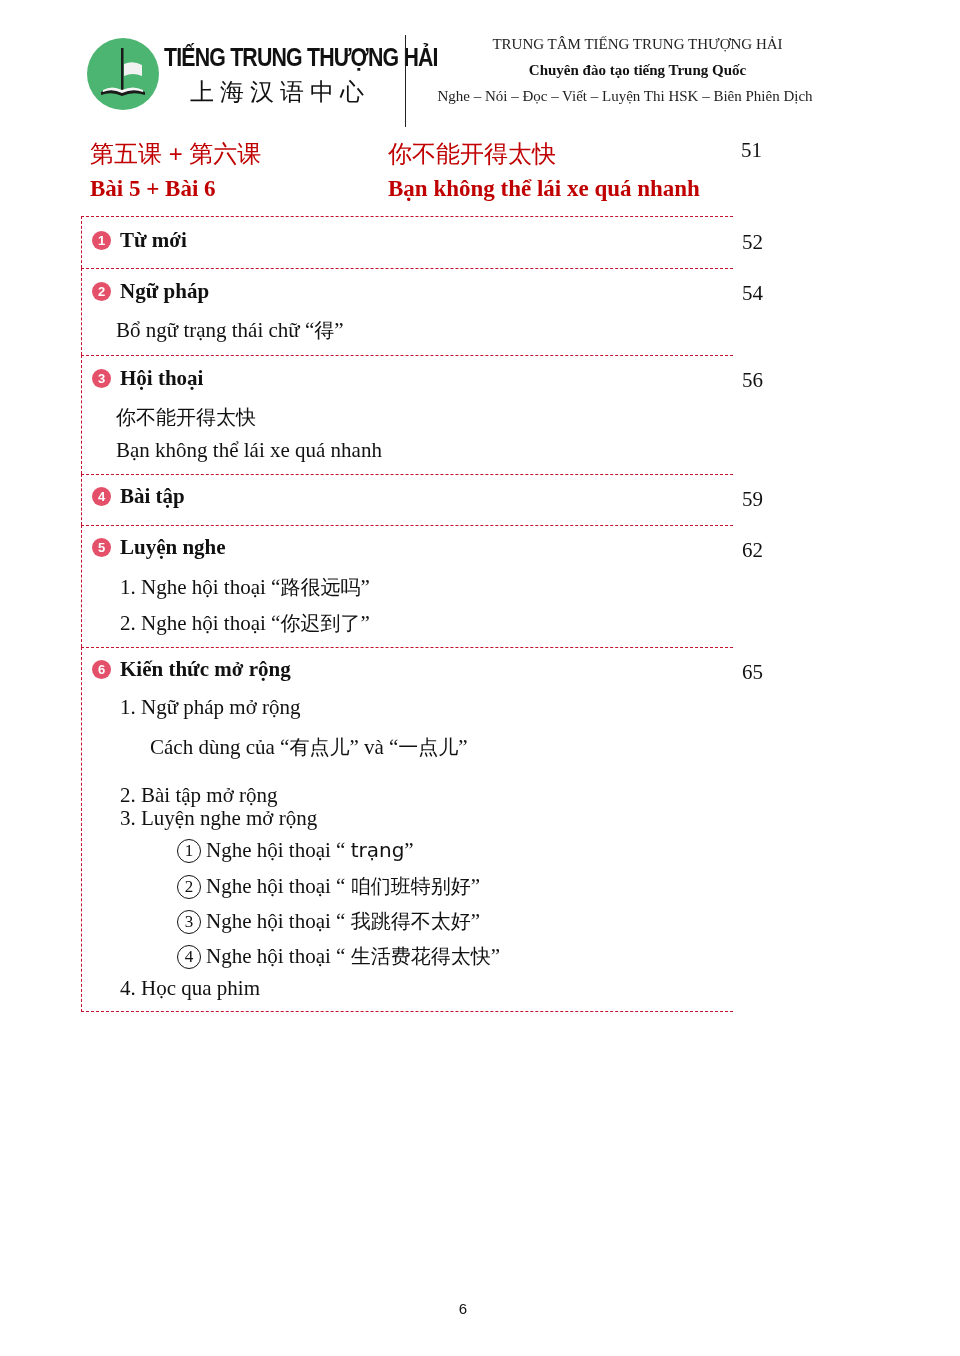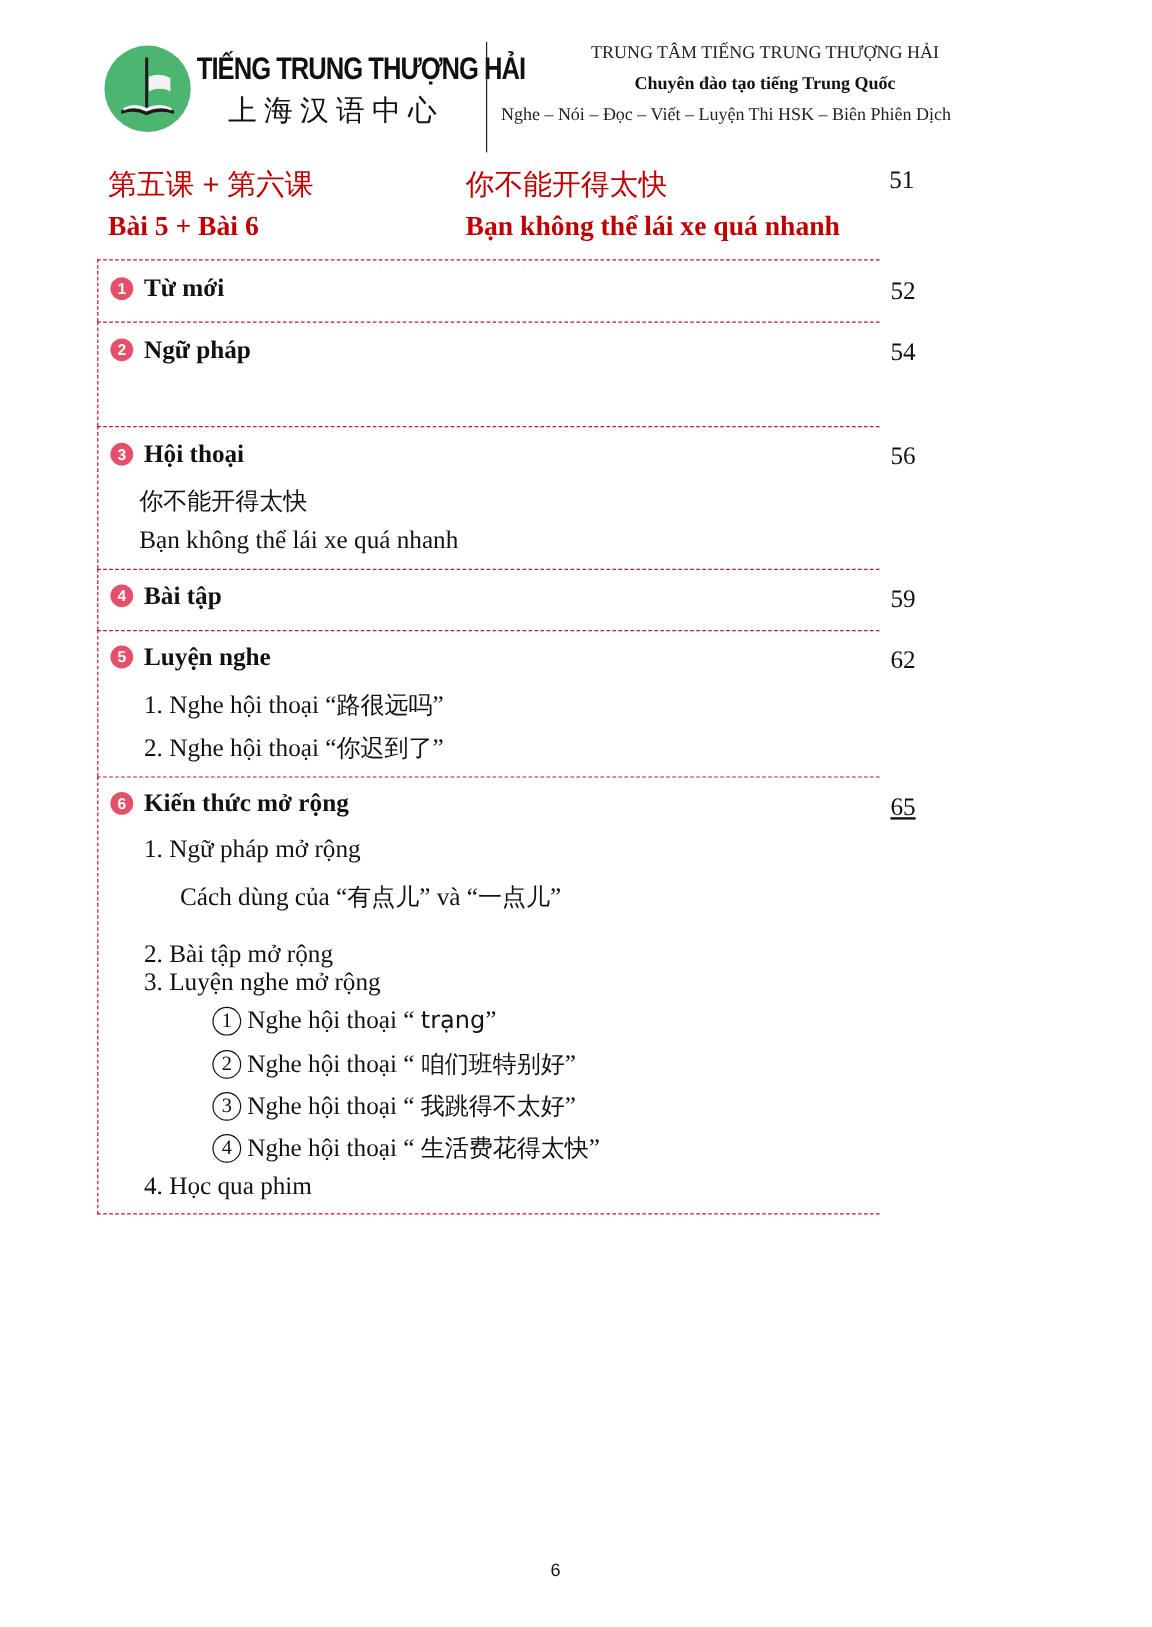--- a/index.html
+++ b/index.html
@@ -12,21 +12,21 @@
                    border-radius: 50%; background: #4cb572; }
     .logo-circle svg { position: absolute; left: 0; top: 0; }
     .brand-name { position: absolute; left: 164px; top: 42px; font-family: "Liberation Sans", "DejaVu Sans", sans-serif;
                   font-weight: bold; font-size: 26px; letter-spacing: -1px; color: #111;
                   transform: scaleX(0.82); transform-origin: left top; white-space: nowrap; }
     .brand-cn { position: absolute; left: 190px; top: 76px; font-size: 24px; letter-spacing: 6px; color: #111;
                 font-family: "DejaVu Serif", serif; white-space: nowrap; text-align: center; }
     .header-divider { position: absolute; left: 405px; top: 35px; width: 1px; height: 92px; background: #222; }
     .hdr-line1 { position: absolute; left: 410px; width: 455px; top: 36px; text-align: center; font-size: 15px; color: #222; }
     .hdr-line2 { position: absolute; left: 410px; width: 455px; top: 62px; text-align: center; font-size: 15px; font-weight: bold; color: #111; }
-    .hdr-line3 { position: absolute; left: 390px; width: 430px; top: 88px; text-align: center; font-size: 15px; color: #222; white-space: nowrap; }
+    .hdr-line3 { position: absolute; left: 410px; width: 430px; top: 88px; text-align: center; font-size: 15px; color: #222; white-space: nowrap; }
 
     
     .lesson-cn { position: absolute; top: 138px; font-size: 24px; color: #c00000; font-family: Liberation Sans, sans-serif; white-space: nowrap; }
     .lesson-vn { position: absolute; top: 176px; font-size: 23px; color: #c00000; font-weight: bold; white-space: nowrap; }
     .pg { position: absolute; left: 741px; font-size: 21px; color: #111; }
 
     
     .toc { position: absolute; left: 81px; top: 216px; width: 652px; }
     .sec { position: relative; border-top: 1.5px dashed #c4122f; border-left: 1.5px dashed #c4122f; }
     .sec.last { border-bottom: 1.5px dashed #c4122f; }
@@ -79,20 +79,23 @@
     </div>
     <div class="sec-pg" style="top:13px;">52</div>
   </div>
 
   <div class="sec" style="height:86px;">
     <div class="sec-head" style="top:10px;">
       <span class="badge">2</span>
       <span class="sec-title">Ngữ pháp</span>
     </div>
     <div class="sec-pg" style="top:12px;">54</div>
+    <div class="line" style="left:34px; top:48px;">
+      <span>Bổ ngữ trạng thái chữ “</span><span class="cn">得</span><span>”</span>
+    </div>
   </div>
 
   <div class="sec" style="height:118px;">
     <div class="sec-head" style="top:10px;">
       <span class="badge">3</span>
       <span class="sec-title">Hội thoại</span>
     </div>
     <div class="sec-pg" style="top:12px;">56</div>
     <div class="line cn" style="left:34px; top:48px;">你不能开得太快</div>
     <div class="line" style="left:34px; top:82px;">Bạn không thể lái xe quá nhanh</div>
@@ -118,21 +121,21 @@
     <div class="line" style="left:38px; top:84px;">
       <span>2.  Nghe hội thoại “</span><span class="cn">你迟到了</span><span>”</span>
     </div>
   </div>
 
   <div class="sec last" style="height:363px;">
     <div class="sec-head" style="top:9px;">
       <span class="badge">6</span>
       <span class="sec-title">Kiến thức mở rộng</span>
     </div>
-    <div class="sec-pg" style="top:12px;text-decoration:underline;">65</div>
+    <div class="sec-pg" style="top:12px;">65</div>
 
     <div class="line" style="left:38px; top:47px;">1.  Ngữ pháp mở rộng</div>
     <div class="line" style="left:68px; top:86px;">
       <span>Cách dùng của “</span><span class="cn">有点儿</span><span>” và “</span><span class="cn">一点儿</span><span>”</span>
     </div>
     <div class="line" style="left:38px; top:135px;">2.  Bài tập mở rộng</div>
     <div class="line" style="left:38px; top:158px;">3.  Luyện nghe mở rộng</div>
 
     <div class="line" style="left:95px; top:190px;">
       <span class="circ">1</span><span>Nghe hội thoại “ </span><span class="cn">trạng</span><span>”</span>

